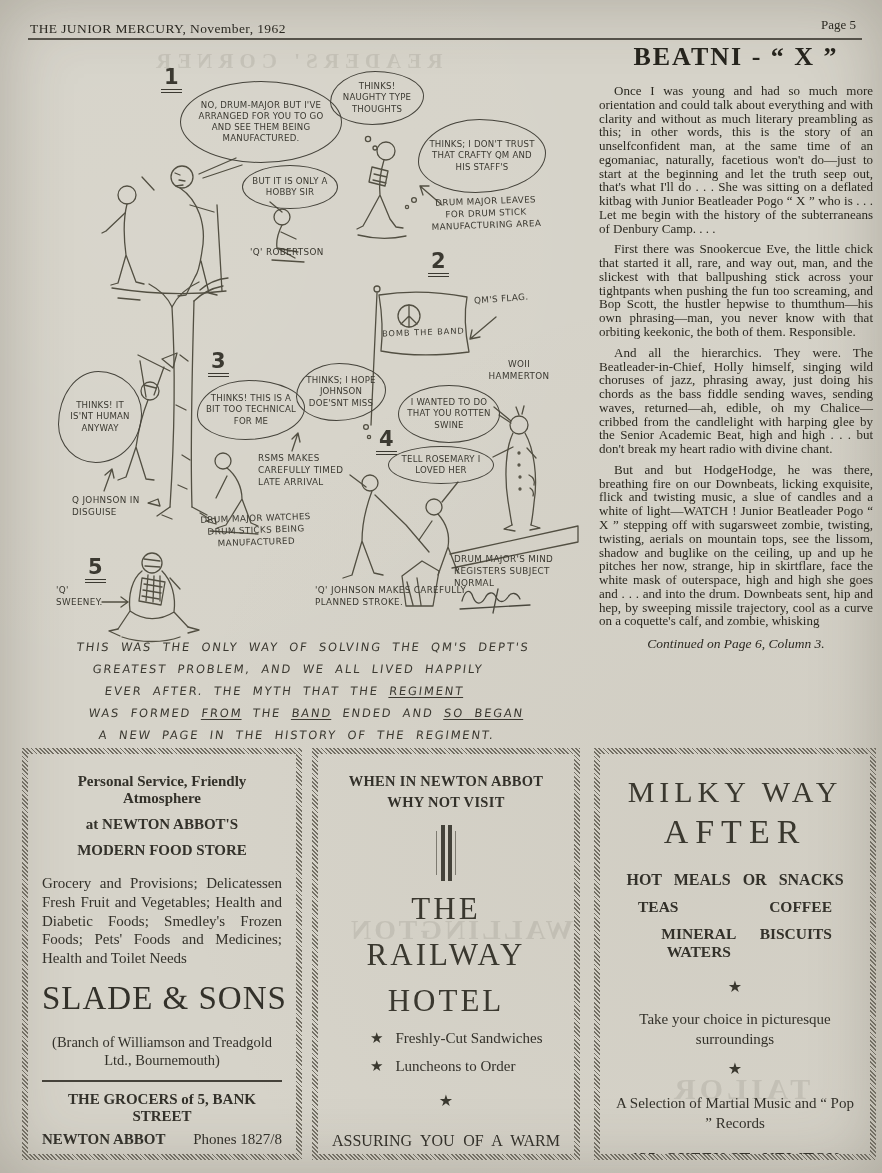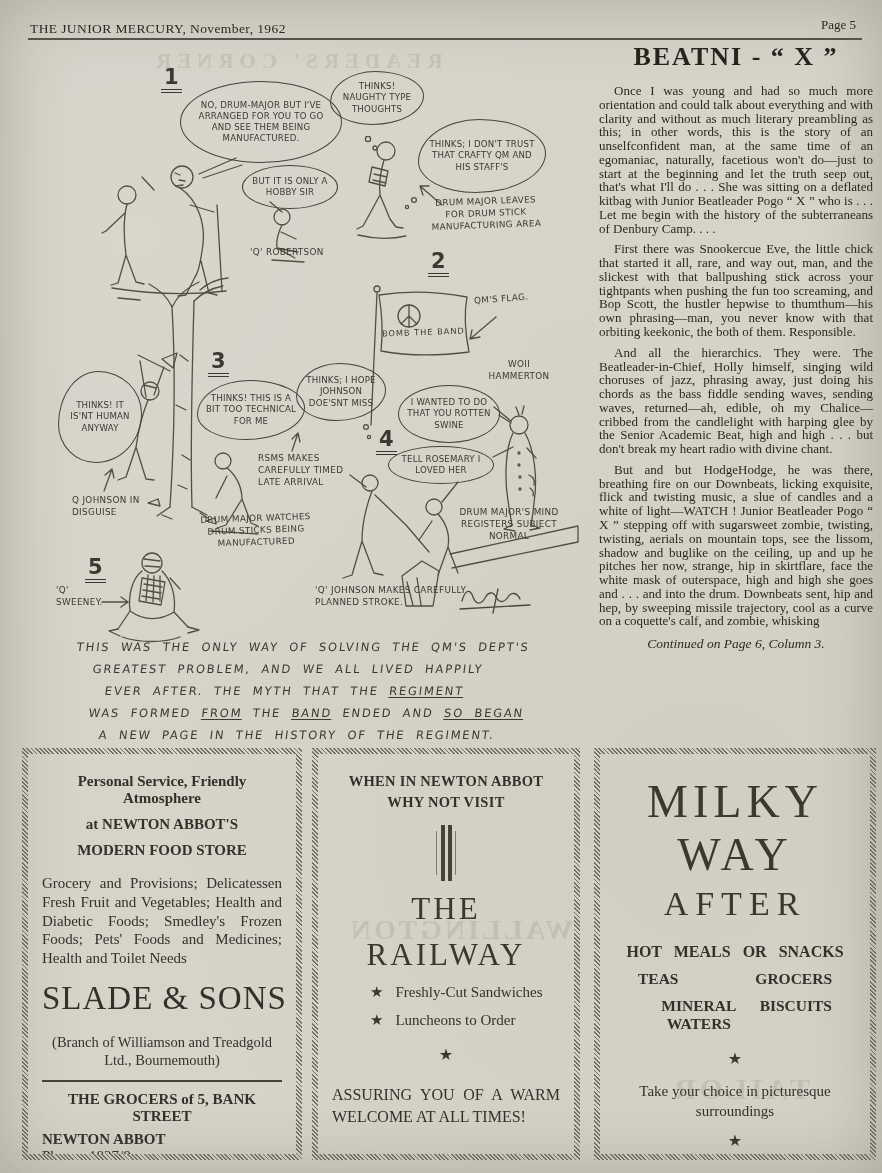--- a/index.html
+++ b/index.html
@@ -49,33 +49,33 @@
   .ad3 { left:594px; width:282px; text-align:center; }
   .c { text-align:center; }
   .b { font-weight:bold; }
   .ad1 .head { font-weight:bold; font-size:15px; text-align:center; margin-top:9px; }
   .ad1 .head:first-child { margin-top:4px; }
   .ad1 .bodytxt { margin-top:15px; font-size:15px; line-height:1.25; text-align:justify; }
   .ad1 .bigname { margin-top:12px; font-size:33px; letter-spacing:1px; text-align:left; white-space:nowrap; }
   .ad1 .branch { margin-top:16px; font-size:14.5px; text-align:center; line-height:1.25; }
   .rule { border-top:2px solid #45423a; margin-top:11px; }
   .grocers { font-weight:bold; font-size:15px; margin-top:9px; }
-  .grocrow { display:flex; justify-content:space-between; margin-top:6px; font-size:15px;flex-direction:column; }
+  .grocrow { display:flex; justify-content:space-between; margin-top:6px; font-size:15px; }
   .ad2 .intro { font-weight:bold; font-size:14.5px; margin-top:4px; letter-spacing:.3px; }
   .rail-icon { position:relative; width:22px; height:56px; margin:14px auto 6px; }
   .rail-icon .bar { position:absolute; top:0; bottom:0; width:3.5px; background:#44423a; }
   .rail-icon .b1 { left:6px; } .rail-icon .b2 { left:13px; }
   .rail-icon .thin { position:absolute; top:6px; bottom:6px; width:1px; background:#7d7a70; }
   .rail-icon .t1 { left:1px; } .rail-icon .t2 { right:1px; }
   .hotelname { font-size:31px; letter-spacing:3px; margin-top:10px; color:#3a382f; }
   .menu-item { display:flex; align-items:center; gap:12px; margin:10px 0 0 38px; font-size:15px; text-align:left; }
   .star { font-size:15px; color:#3a382f; }
   .star-c { text-align:center; font-size:16px; margin-top:16px; color:#3a382f; }
   .assuring { margin-top:20px; font-size:16px; line-height:1.35; text-align:justify; }
-  .cafename { font-size:46px; letter-spacing:5px; margin-top:6px; color:#3a382f; }
+  .cafename { font-size:30px; letter-spacing:5px; margin-top:6px; color:#3a382f; }
   .cafename2 { font-size:34px; letter-spacing:7px; margin-top:4px; color:#3a382f; }
   .menuline { font-weight:bold; font-size:16px; word-spacing:8px; margin-top:20px; }
   .menurow { display:flex; justify-content:space-between; padding:0 24px; font-weight:bold; font-size:15.5px; margin-top:9px; }
   .choice { margin-top:14px; font-size:15px; line-height:1.3; }
   .selection { margin-top:16px; font-size:15px; line-height:1.3; }
   .address { margin-top:16px; font-weight:bold; font-size:16.5px; letter-spacing:.3px; }
 </style>
 </head>
 <body>
 
@@ -220,21 +220,21 @@
     <div class="bubble ellipse hand" style="left:358px; top:391px; width:106px; height:38px;">TELL ROSEMARY I LOVED HER</div>
 
     <div class="cap hand" style="left:220px; top:192px; width:100px;">'Q' ROBERTSON</div>
     <div class="cap hand" style="left:396px; top:141px; width:120px; text-align:center; transform:rotate(-2deg);">DRUM MAJOR LEAVES FOR DRUM STICK MANUFACTURING AREA</div>
     <div class="cap hand" style="left:42px; top:440px; width:100px;">Q JOHNSON IN DISGUISE</div>
     <div class="cap hand" style="left:162px; top:458px; width:128px; text-align:center; transform:rotate(-2deg);">DRUM MAJOR WATCHES DRUM STICKS BEING MANUFACTURED</div>
     <div class="flagtext hand" style="left:352px; top:272px; width:84px;">BOMB THE BAND</div>
     <div class="cap hand" style="left:444px; top:238px; width:70px; transform:rotate(-4deg);">QM'S FLAG.</div>
     <div class="cap hand" style="left:228px; top:398px; width:86px;">RSMS MAKES CAREFULLY TIMED LATE ARRIVAL</div>
     <div class="cap hand" style="left:452px; top:304px; width:74px; text-align:center;">WOII HAMMERTON</div>
-    <div class="cap hand" style="left:424px; top:452px; width:110px;text-align:center;">DRUM MAJOR'S MIND REGISTERS SUBJECT NORMAL</div>
+    <div class="cap hand" style="left:424px; top:499px; width:110px;">DRUM MAJOR'S MIND REGISTERS SUBJECT NORMAL</div>
     <div class="cap hand" style="left:252px; top:530px; width:182px;margin-left:33px;">'Q' JOHNSON MAKES CAREFULLY PLANNED STROKE.</div>
     <div class="cap hand" style="left:26px; top:530px; width:58px;">'Q' SWEENEY.</div>
 
     <div class="outro-line hand" style="left:46px; top:585px;">THIS WAS THE ONLY WAY OF SOLVING THE QM'S DEPT'S</div>
     <div class="outro-line hand" style="left:62px; top:607px;">GREATEST PROBLEM, AND WE ALL LIVED HAPPILY</div>
     <div class="outro-line hand" style="left:74px; top:629px;">
       <span>EVER AFTER. THE MYTH THAT THE</span>
       <span class="u">REGIMENT</span>
     </div>
     <div class="outro-line hand" style="left:58px; top:651px;">
@@ -281,40 +281,41 @@
       <div class="intro">WHEN IN NEWTON ABBOT</div>
       <div class="intro">WHY NOT VISIT</div>
       <div class="rail-icon">
         <i class="thin t1"></i>
           <i class="bar b1"></i>
           <i class="bar b2"></i>
           <i class="thin t2"></i>
       </div>
       <div class="hotelname">THE</div>
       <div class="hotelname">RAILWAY</div>
+      <div class="hotelname">HOTEL</div>
       <div class="menu-item">
         <span class="star">★</span>
         <span>Freshly-Cut Sandwiches</span>
       </div>
       <div class="menu-item">
         <span class="star">★</span>
         <span>Luncheons to Order</span>
       </div>
       <div class="star-c">★</div>
       <div class="assuring">ASSURING YOU OF A WARM WELCOME AT ALL TIMES!</div>
     </div>
 
     <div class="ad ad3">
       <div class="ghost" style="left:70px; top:318px; font-size:30px; letter-spacing:4px;">TAILOR</div>
       <div class="cafename">MILKY WAY</div>
       <div class="cafename2">AFTER</div>
       <div class="menuline">HOT MEALS OR SNACKS</div>
       <div class="menurow">
         <span>TEAS</span>
-        <span>GROCERS</span>
+        <span>COFFEE</span>
       </div>
       <div class="menurow">
         <span>MINERAL WATERS</span>
         <span>BISCUITS</span>
       </div>
       <div class="star-c">★</div>
       <div class="choice">Take your choice in picturesque surroundings</div>
       <div class="star-c" style="margin-top:10px;">★</div>
       <div class="selection">A Selection of Martial Music and “ Pop ” Records</div>
       <div class="address">125, QUEEN ST., NEWTON ABBOT</div>

